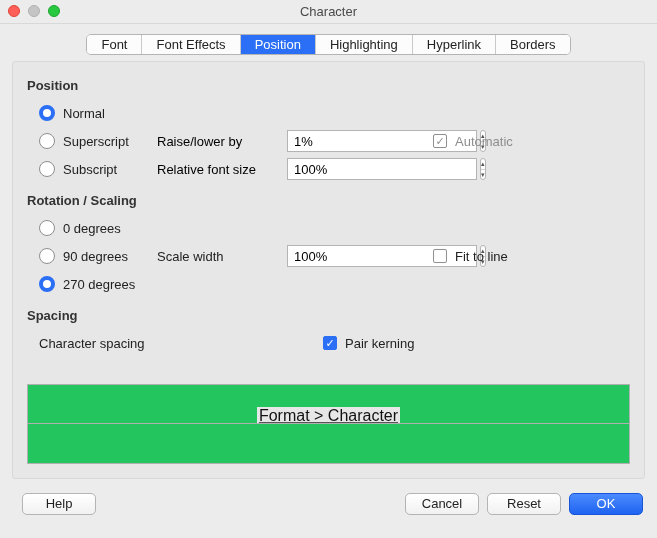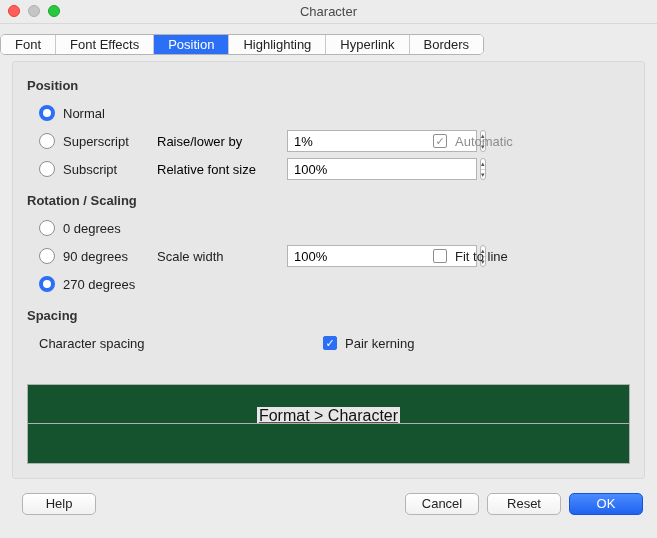--- a/index.html
+++ b/index.html
@@ -29,20 +29,21 @@
   .tl-yel { background:#c5c5c5; border:1px solid #b0b0b0;}
   .tl-grn { background:#28c840; border:1px solid #1ba62f;}
   .win-title {
     text-align: center;
     line-height: 24px;
     font-size: 13px;
     color: #4a4a4a;
   }
   .tabbar {
     display:flex;
+    justify-content:center;
     padding: 10px 0 6px 0;
   }
   .segctl {
     display:flex;
     border:1px solid #b4b4b4;
     border-radius:5px;
     overflow:hidden;
     background:#fff;
   }
   .segctl .tab {
@@ -121,21 +122,21 @@
     display:flex; flex-direction:column;
   }
   .stepper div { flex:1; font-size:7px; text-align:center; line-height:10px; color:#555;}
   .stepper div:first-child{ border-bottom:1px solid #d0d0d0;}
 
   .preview {
     position:absolute;
     left:14px; right:14px; bottom:14px;
     border:1px solid #b0b0b0;
     height:80px;
-    background:#14532d;
+    background:#22c55e;
   }
   .preview .inner {
     position:absolute;
     left:0; right:0; top:38px;
     border-top:1px solid #b0b0b0;
     height:1px;
   }
   .preview .txt {
     position:absolute;
     width:100%;

